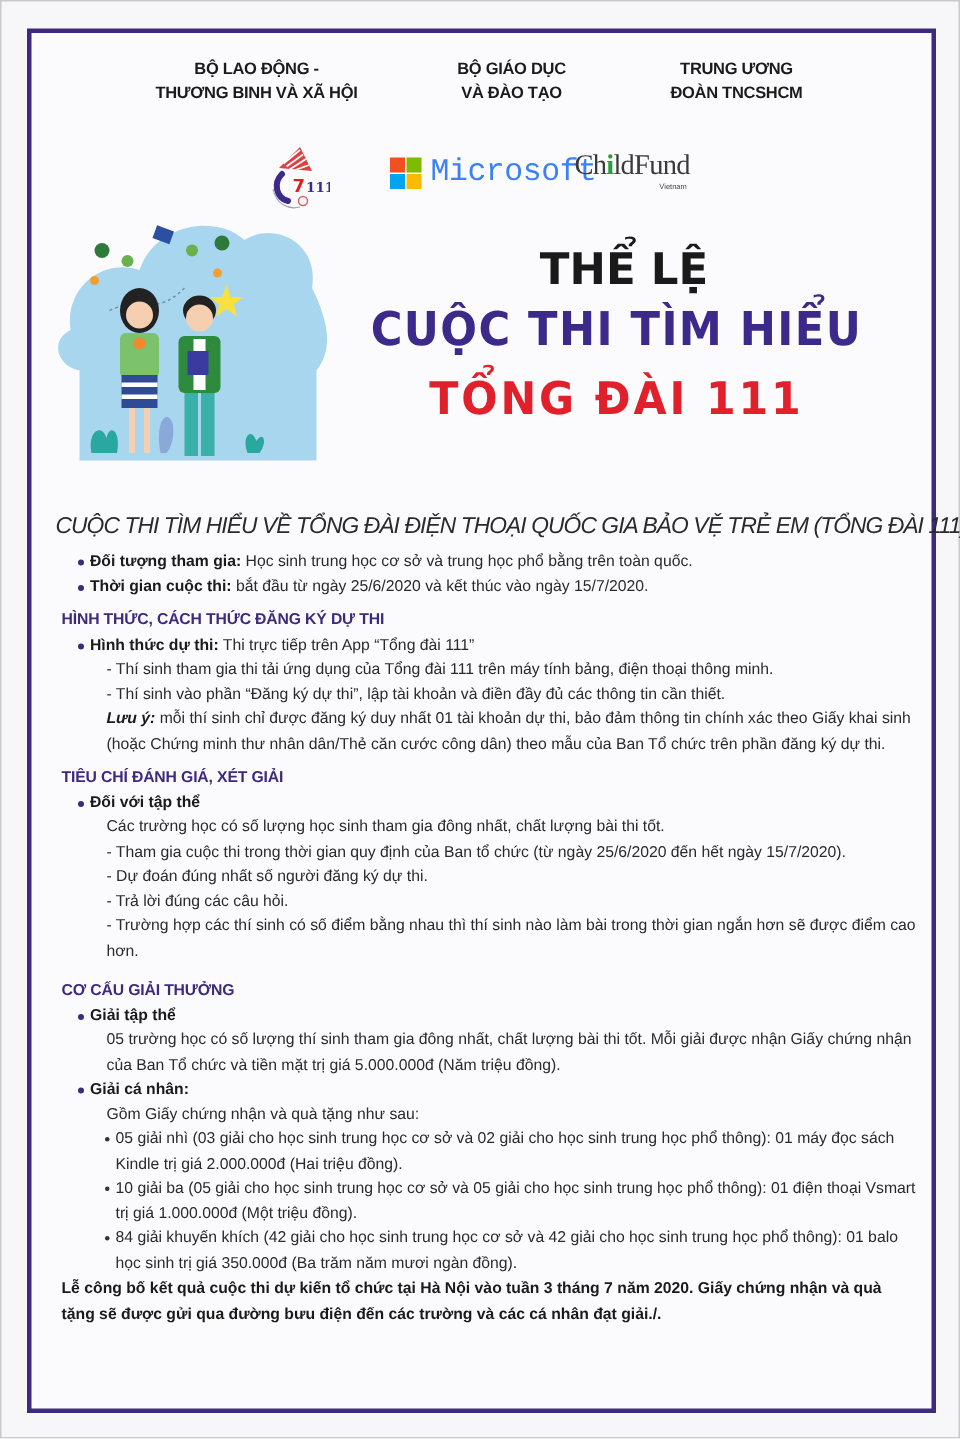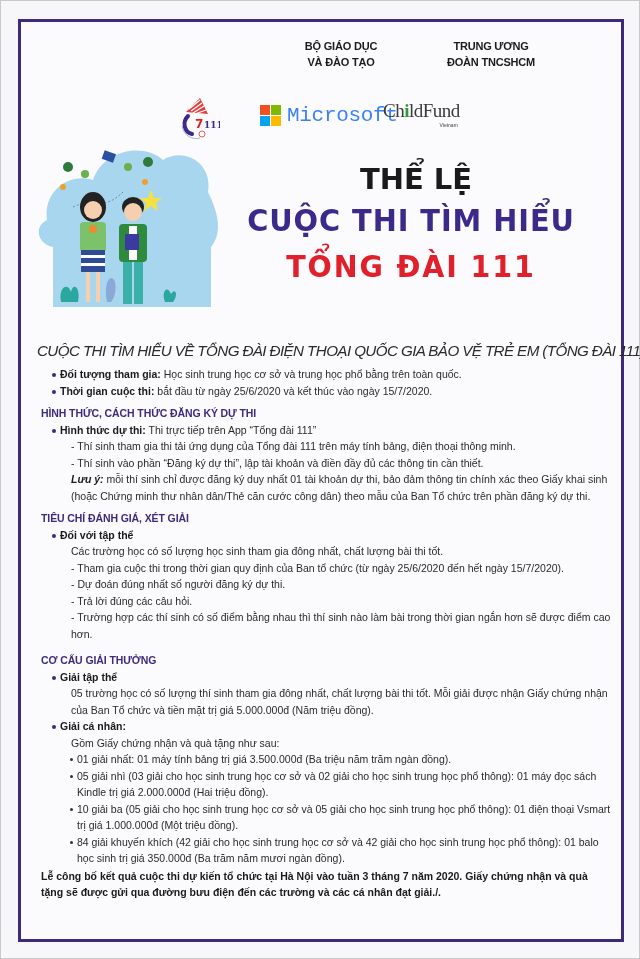--- a/index.html
+++ b/index.html
@@ -43,20 +43,24 @@
     .sub-b::before { content: ""; position: absolute; left: 29px; top: 7px; width: 3px; height: 3px; border-radius: 50%; background: #333; }
     .final { font-weight: bold; color: #1a1a1a; margin-top: 1px; }
   </style>
 </head>
 <body>
 
 <div class="page">
   <div class="frame">
 
     <div class="orgs">
+      <div class="org o1">
+        <div>BỘ LAO ĐỘNG -</div>
+        <div>THƯƠNG BINH VÀ XÃ HỘI</div>
+      </div>
       <div class="org o2">
         <div>BỘ GIÁO DỤC</div>
         <div>VÀ ĐÀO TẠO</div>
       </div>
       <div class="org o3">
         <div>TRUNG ƯƠNG</div>
         <div>ĐOÀN TNCSHCM</div>
       </div>
     </div>
 
@@ -147,21 +151,20 @@
       <div style="padding-left:30px">- Tham gia cuộc thi trong thời gian quy định của Ban tổ chức (từ ngày 25/6/2020 đến hết ngày 15/7/2020).</div>
       <div style="padding-left:30px">- Dự đoán đúng nhất số người đăng ký dự thi.</div>
       <div style="padding-left:30px">- Trả lời đúng các câu hỏi.</div>
       <div style="padding-left:30px">- Trường hợp các thí sinh có số điểm bằng nhau thì thí sinh nào làm bài trong thời gian ngắn hơn sẽ được điểm cao hơn.</div>
 
       <div class="sec-h" style="margin-top:10px">CƠ CẤU GIẢI THƯỞNG</div>
       <div class="bul b">Giải tập thể</div>
       <div style="padding-left:30px">05 trường học có số lượng thí sinh tham gia đông nhất, chất lượng bài thi tốt. Mỗi giải được nhận Giấy chứng nhận của Ban Tổ chức và tiền mặt trị giá 5.000.000đ (Năm triệu đồng).</div>
       <div class="bul b">Giải cá nhân:</div>
       <div style="padding-left:30px">Gồm Giấy chứng nhận và quà tặng như sau:</div>
-      <div class="sub-b">01 giải nhất: 01 máy tính bảng trị giá 3.500.000đ (Ba triệu năm trăm ngàn đồng).</div>
       <div class="sub-b">05 giải nhì (03 giải cho học sinh trung học cơ sở và 02 giải cho học sinh trung học phổ thông): 01 máy đọc sách Kindle trị giá 2.000.000đ (Hai triệu đồng).</div>
       <div class="sub-b">10 giải ba (05 giải cho học sinh trung học cơ sở và 05 giải cho học sinh trung học phổ thông): 01 điện thoại Vsmart trị giá 1.000.000đ (Một triệu đồng).</div>
       <div class="sub-b">84 giải khuyến khích (42 giải cho học sinh trung học cơ sở và 42 giải cho học sinh trung học phổ thông): 01 balo học sinh trị giá 350.000đ (Ba trăm năm mươi ngàn đồng).</div>
 
       <div class="final">Lễ công bố kết quả cuộc thi dự kiến tổ chức tại Hà Nội vào tuần 3 tháng 7 năm 2020. Giấy chứng nhận và quà tặng sẽ được gửi qua đường bưu điện đến các trường và các cá nhân đạt giải./.</div>
     </div>
 
   </div>
 </div>
 

